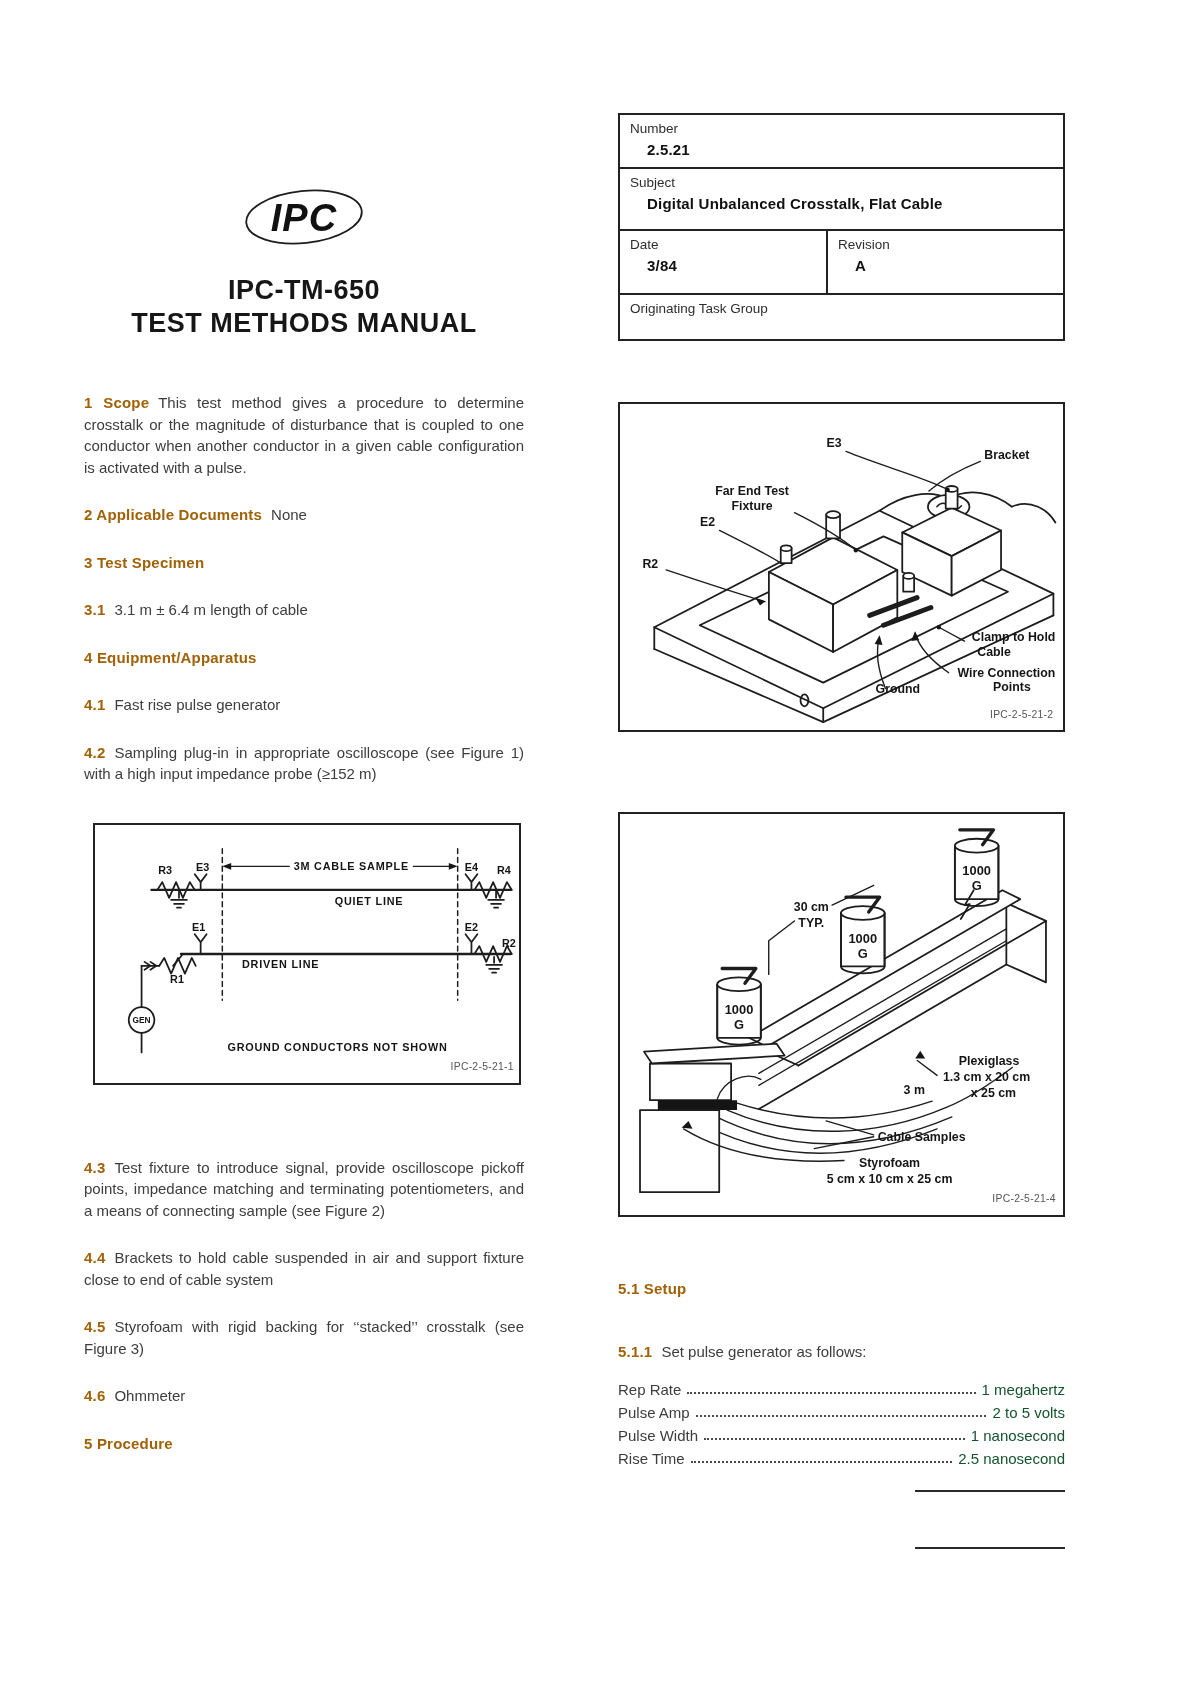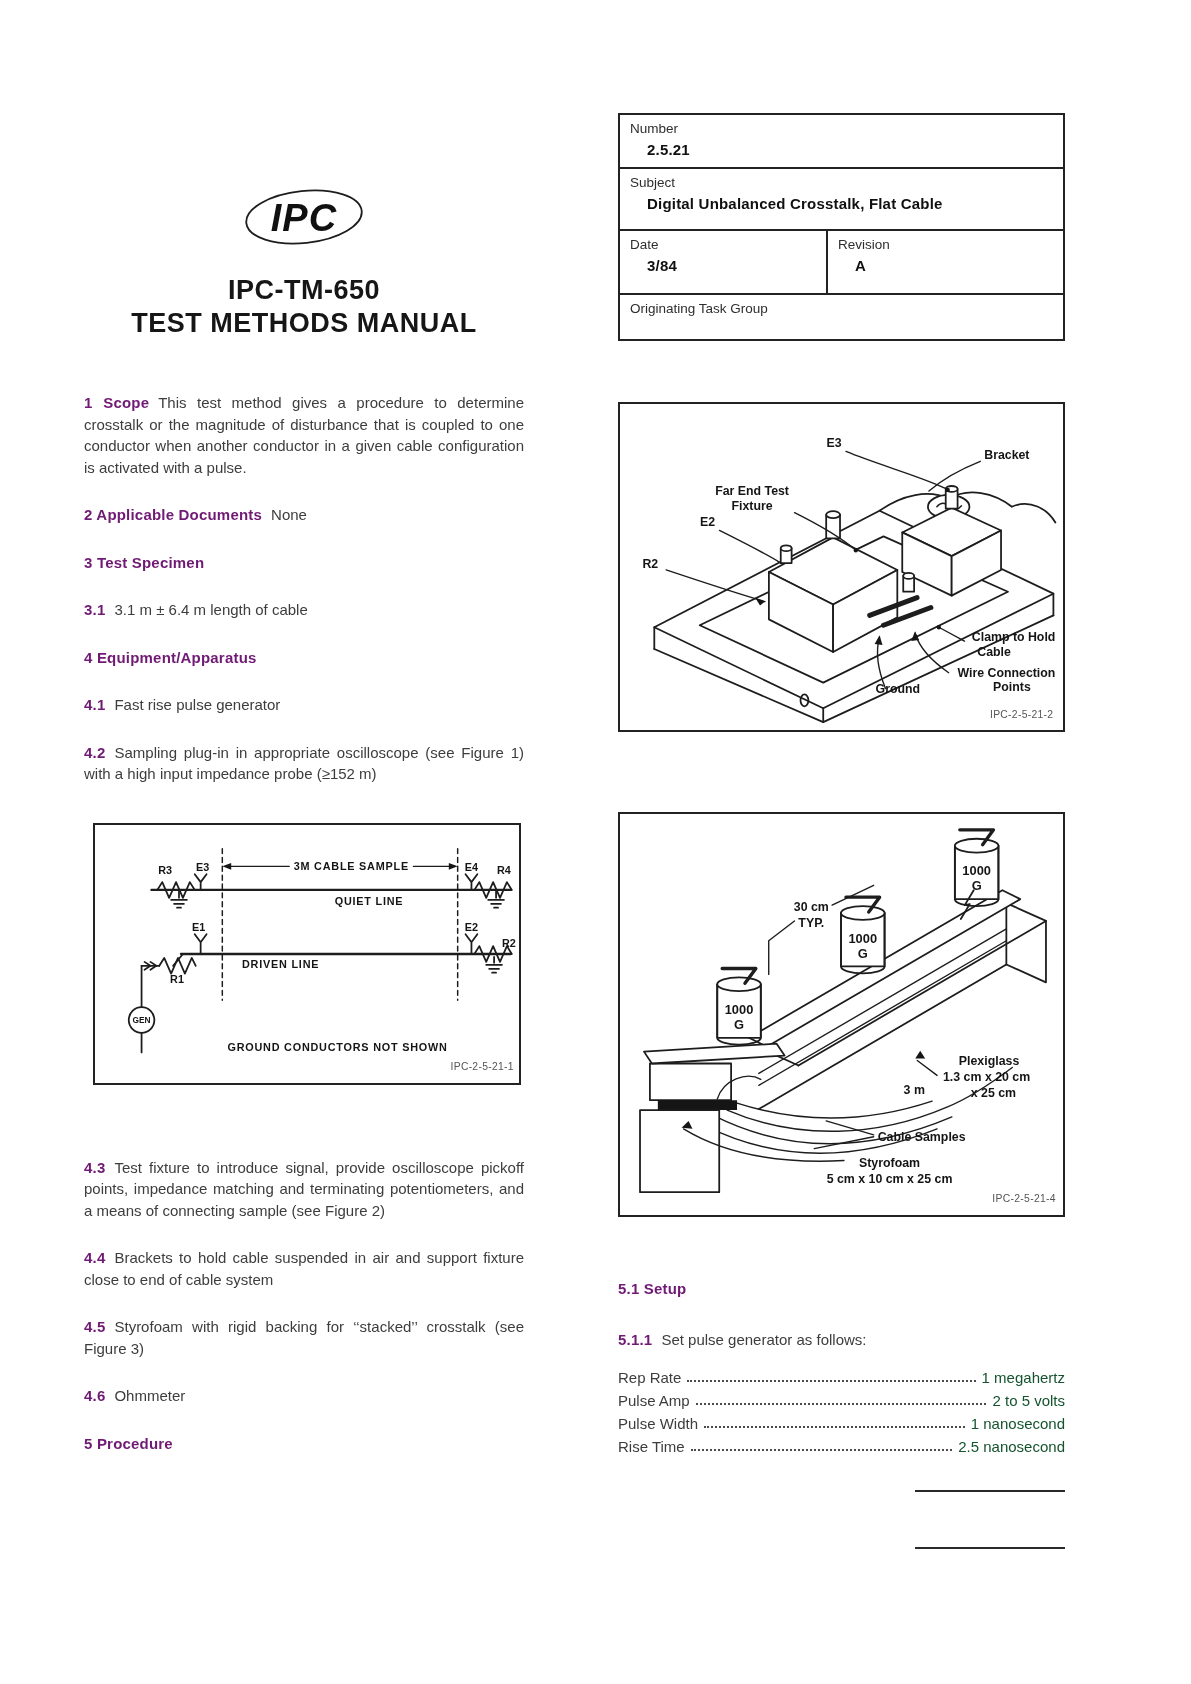--- a/index.html
+++ b/index.html
@@ -7,41 +7,41 @@
   body{width:1191px;height:1684px;position:relative;overflow:hidden;
        font-family:"Liberation Sans","DejaVu Sans",sans-serif;color:#3d3d3d}
 
   
   .left-col{position:absolute;left:84px;top:186px;width:440px}
   .logo{display:block;margin:0 auto}
   .doc-title{margin-top:26px;text-align:center;font-size:27px;line-height:33px;
              font-weight:bold;color:#161616;letter-spacing:.5px}
   .para{margin-top:26px;font-size:15px;line-height:21.5px;text-align:justify;color:#3d3d3d}
   .para.first{margin-top:52px}
-  .para b{color:#701a75;margin-right:9px;letter-spacing:.2px;white-space:nowrap}
+  .para b{color:#a16207;margin-right:9px;letter-spacing:.2px;white-space:nowrap}
   .fig-box{border:2px solid #222;background:#fff;display:block}
   .fig1-wrap{margin:38px 0 0 9px}
   .gap-after-fig{margin-top:72px}
 
   
   .right-col{position:absolute;left:618px;top:113px;width:447px}
   .htable{border:2px solid #222;width:447px}
   .hrow{border-bottom:2px solid #222;padding:6px 22px 0 10px;position:relative}
   .hrow:last-child{border-bottom:none}
   .hrow.r1{height:54px}.hrow.r2{height:62px}.hrow.r3{height:64px;padding:0}.hrow.r4{height:44px}
   .hlabel{font-size:13.5px;color:#2e2e2e}
   .hvalue{font-size:15px;font-weight:bold;color:#101010;margin:5px 0 0 17px;letter-spacing:.2px}
   .hsplit{display:flex;height:100%}
   .hcell{padding:6px 10px 0 10px;height:100%}
   .hcell.c1{width:208px;border-right:2px solid #222}
   .hcell.c2{flex:1}
   .fig2-wrap{margin-top:61px}
   .fig3-wrap{margin-top:80px}
   .rc-h{margin-top:61px}
-  .rc-sub{margin-top:29px}
+  .rc-sub{margin-top:41px}
   .settings{margin-top:13px}
   .setting-row{display:flex;align-items:flex-end;height:23px;font-size:15px}
   .s-name{white-space:nowrap;color:#3d3d3d}
   .s-dots{flex:1;border-bottom:2px dotted #4a4a4a;margin:0 6px;transform:translateY(-4px)}
   .s-value{white-space:nowrap;color:#14532d}
 
   .sig-rule{position:absolute;width:150px;border-top:2px solid #2a2a2a}
   .sig-rule.r1{left:915px;top:1490px}
   .sig-rule.r2{left:915px;top:1547px}
 

